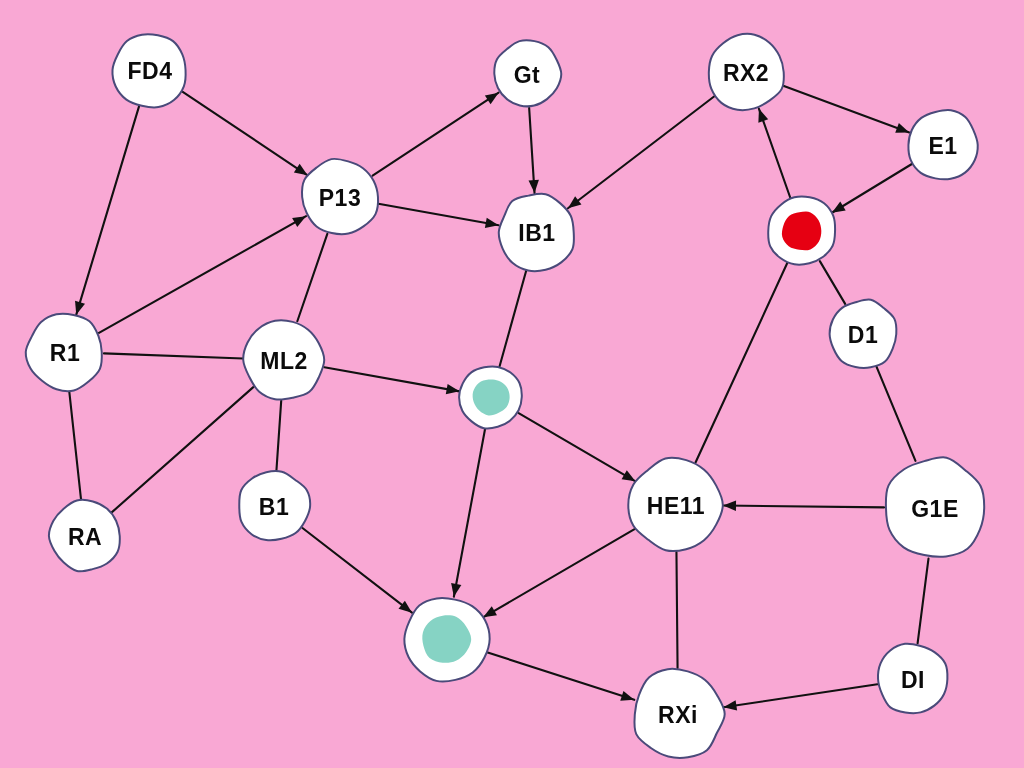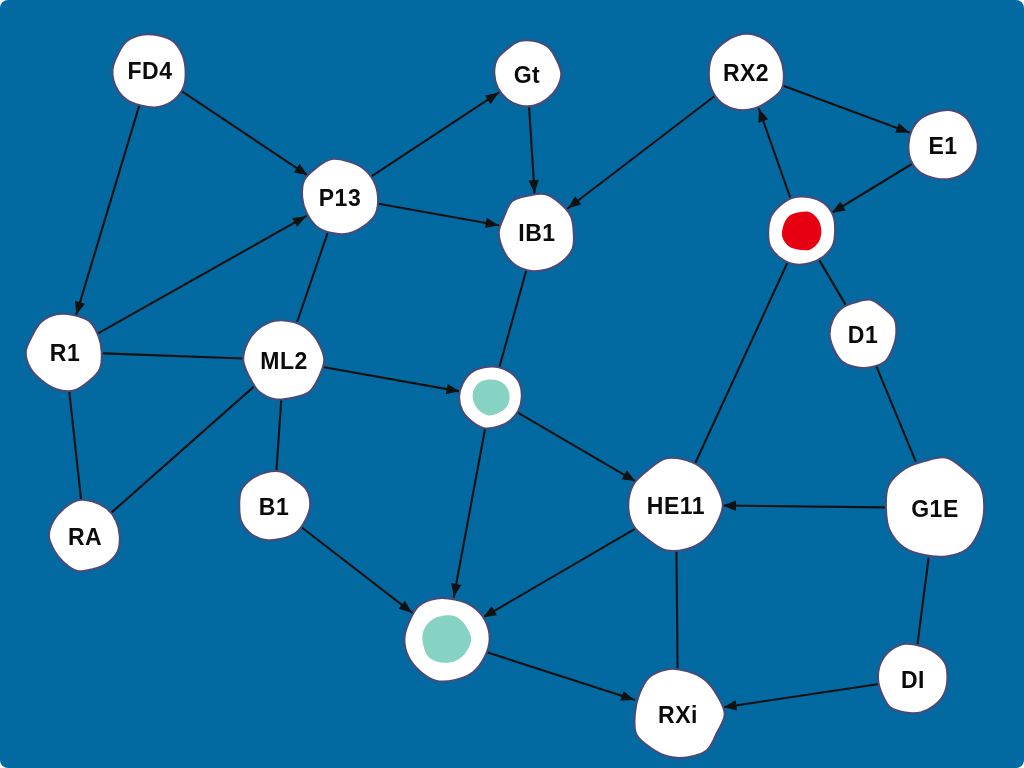--- a/index.html
+++ b/index.html
@@ -10,22 +10,21 @@
   body {
     width: 1024px;
     height: 768px;
     overflow: hidden;
     font-family: "Liberation Sans", sans-serif;
   }
   #canvas-wrap {
     position: relative;
     width: 1024px;
     height: 768px;
-    background: #0369a1;
-    border-radius: 8px;
+    background: #f9a8d4;
   }
   svg#graph {
     display: block;
     width: 1024px;
     height: 768px;
   }
   .edge-line {
     stroke: #111111;
     stroke-width: 2.1;
     fill: none;

